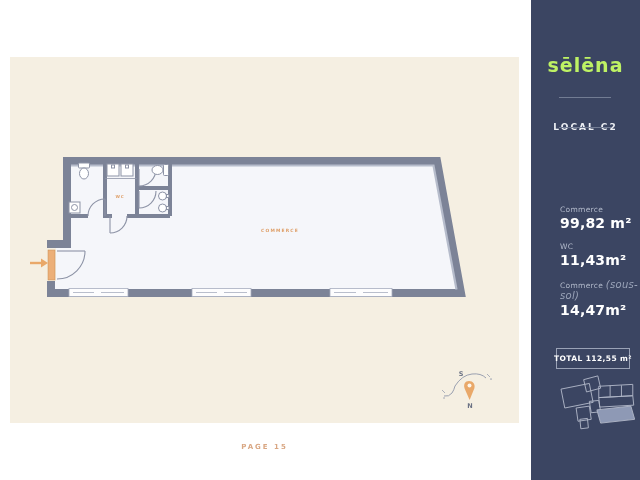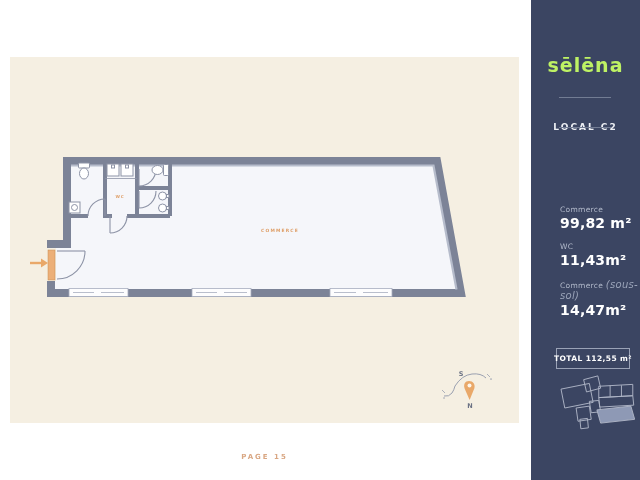--- a/index.html
+++ b/index.html
@@ -6,21 +6,21 @@
   body{
     width:640px;height:480px;position:relative;background:#ffffff;
     font-family:"DejaVu Sans","Liberation Sans",sans-serif;overflow:hidden;
   }
   .cream-panel{
     position:absolute;left:10px;top:57px;width:509px;height:366px;
     background:#f5efe2;
   }
   .plan-svg{position:absolute;left:0;top:0;width:640px;height:480px;}
   .footer-page{
-    position:absolute;left:10px;top:453px;width:509px;text-align:center;
+    position:absolute;left:10px;top:443px;width:509px;text-align:center;
     font-size:7px;font-weight:bold;letter-spacing:2px;color:#d9a783;
   }
   .sidebar{
     position:absolute;left:531px;top:0;width:109px;height:480px;
     background:#3b4562;color:#ffffff;
   }
   .logo{
     position:absolute;top:54px;left:0;width:100%;text-align:center;
     font-size:19px;font-weight:bold;letter-spacing:1px;color:#bef264;
   }

